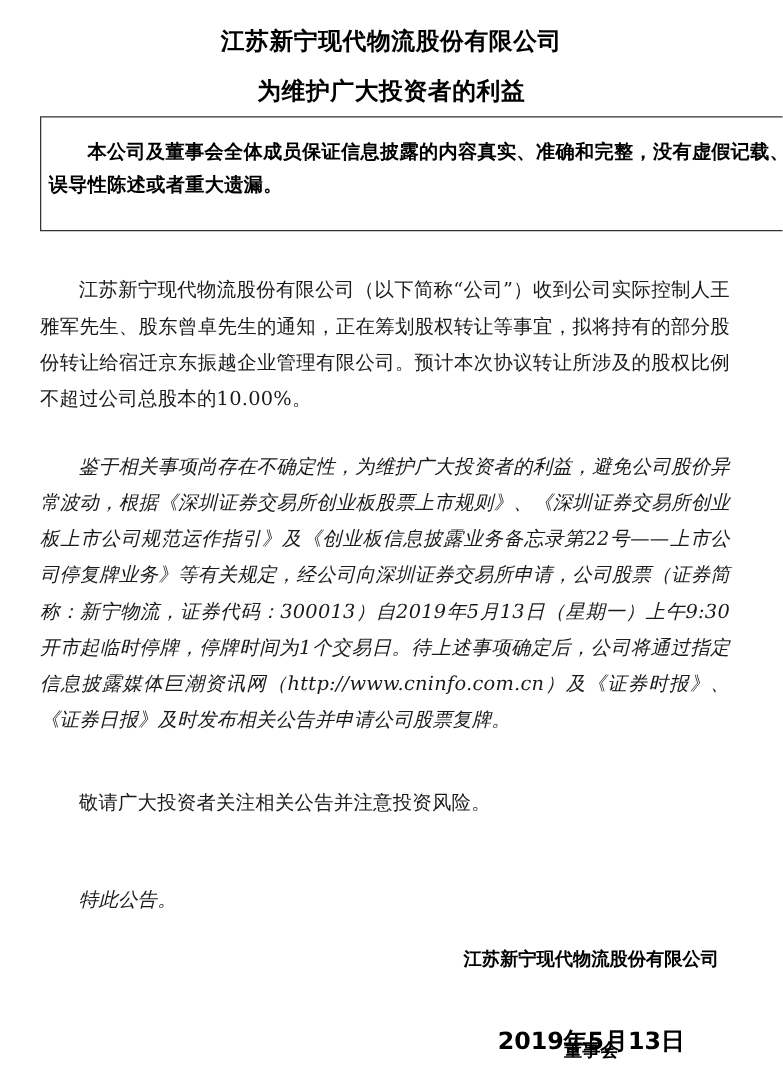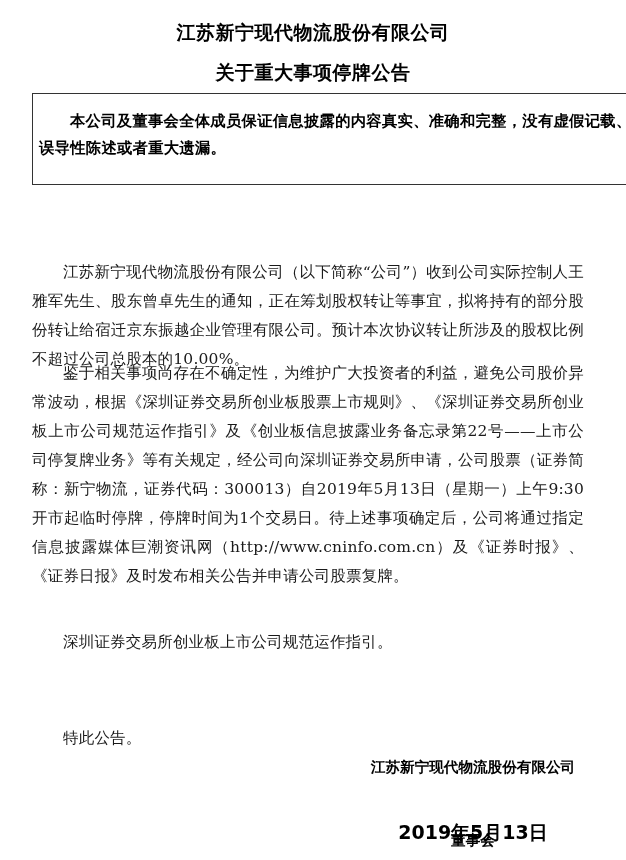--- a/index.html
+++ b/index.html
@@ -51,24 +51,24 @@
       position: absolute;
       left: 32px;
       width: 552px;
       font-size: 15.5px;
       line-height: 29px;
       color: #1a1a1a;
       text-align: justify;
       text-indent: 31px;
       letter-spacing: 0.2px;
     }
-    .p1 { top: 218px; margin-top: 40px; }
-    .p2 { top: 359px; }
+    .p1 { top: 218px; }
+    .p2 { top: 359px; font-style: italic; }
     .p3 { top: 628px; }
-    .p4 { top: 724px; }
+    .p4 { top: 706px; font-style: italic; }
 
     .signature {
       position: absolute;
       font-family: "DejaVu Sans", "Liberation Sans", sans-serif;
       font-weight: bold;
       color: #000;
     }
     .sig-company {
       left: 360px;
       width: 226px;
@@ -89,24 +89,24 @@
       width: 226px;
       top: 820px;
       font-size: 19px;
       text-align: center;
     }
   </style>
 </head>
 <body>
 
 <div class="title title-1">江苏新宁现代物流股份有限公司</div>
-<div class="title title-2">关于重大事项停牌公告</div>
+<div class="title title-2">为维护广大投资者的利益</div>
 
 <div class="notice-box">本公司及董事会全体成员保证信息披露的内容真实、准确和完整，没有虚假记载、误导性陈述或者重大遗漏。</div>
 
 <div class="body-text p1">江苏新宁现代物流股份有限公司（以下简称“公司”）收到公司实际控制人王雅军先生、股东曾卓先生的通知，正在筹划股权转让等事宜，拟将持有的部分股份转让给宿迁京东振越企业管理有限公司。预计本次协议转让所涉及的股权比例不超过公司总股本的10.00%。</div>
 <div class="body-text p2">鉴于相关事项尚存在不确定性，为维护广大投资者的利益，避免公司股价异常波动，根据《深圳证券交易所创业板股票上市规则》、《深圳证券交易所创业板上市公司规范运作指引》及《创业板信息披露业务备忘录第22号——上市公司停复牌业务》等有关规定，经公司向深圳证券交易所申请，公司股票（证券简称：新宁物流，证券代码：300013）自2019年5月13日（星期一）上午9:30开市起临时停牌，停牌时间为1个交易日。待上述事项确定后，公司将通过指定信息披露媒体巨潮资讯网（http://www.cninfo.com.cn）及《证券时报》、《证券日报》及时发布相关公告并申请公司股票复牌。</div>
-<div class="body-text p3">深圳证券交易所创业板上市公司规范运作指引。</div>
+<div class="body-text p3">敬请广大投资者关注相关公告并注意投资风险。</div>
 <div class="body-text p4">特此公告。</div>
 
 <div class="signature sig-company">江苏新宁现代物流股份有限公司</div>
 <div class="signature sig-board">董事会</div>
 <div class="signature sig-date">2019年5月13日</div>
 
 </body></html>

